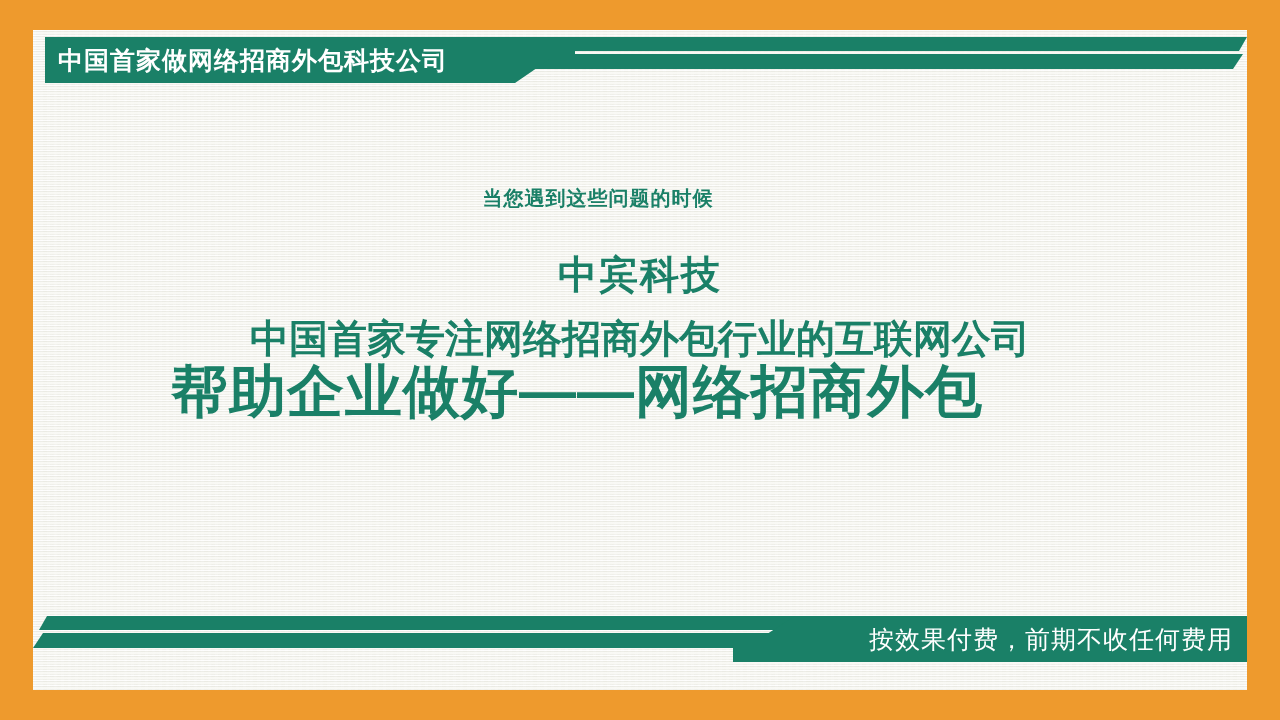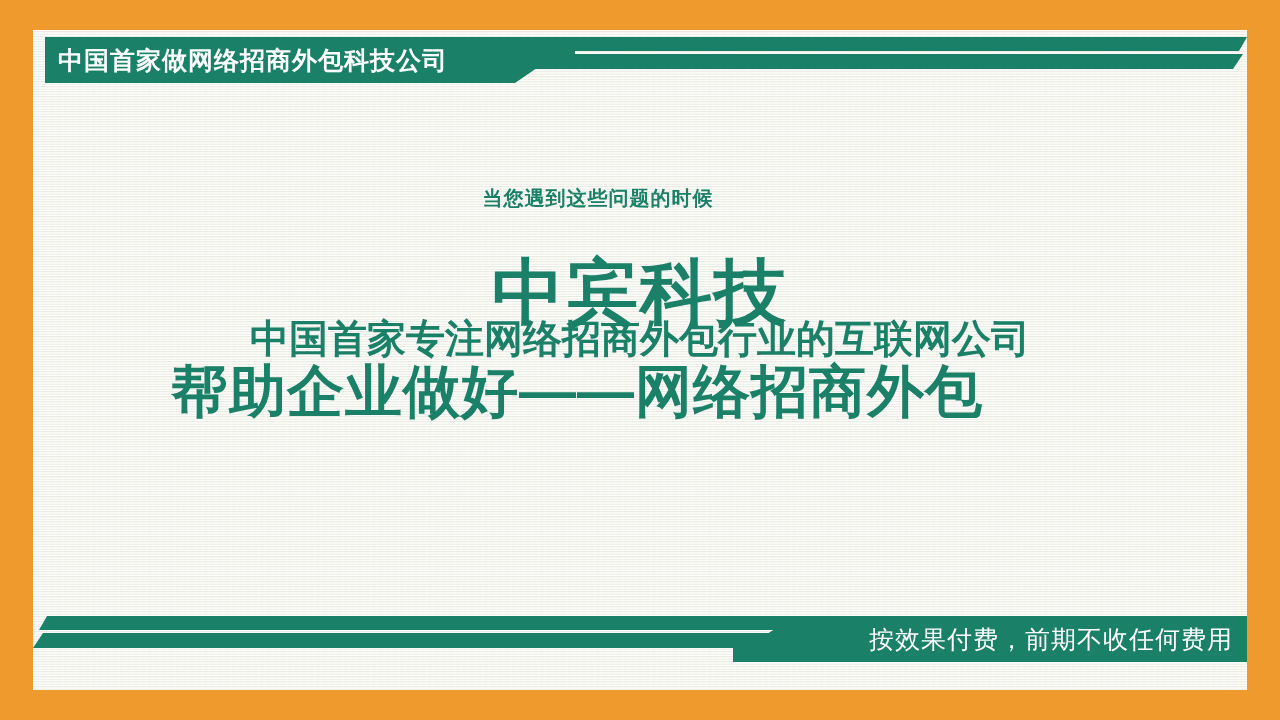--- a/index.html
+++ b/index.html
@@ -166,21 +166,21 @@
     font-weight: bold;
     letter-spacing: 1px;
     margin-top: 20px;
   }
   .brand {
     position: absolute;
     left: 0;
     top: 225px;
     width: 1214px;
     color: #1a8067;
-    font-size: 72px;
+    font-size: 39px;
     font-weight: bold;
     letter-spacing: 2px;
     line-height: 1.05;
   }
   .sub {
     position: absolute;
     left: 0;
     top: 288px;
     width: 1214px;
     color: #1a8067;

